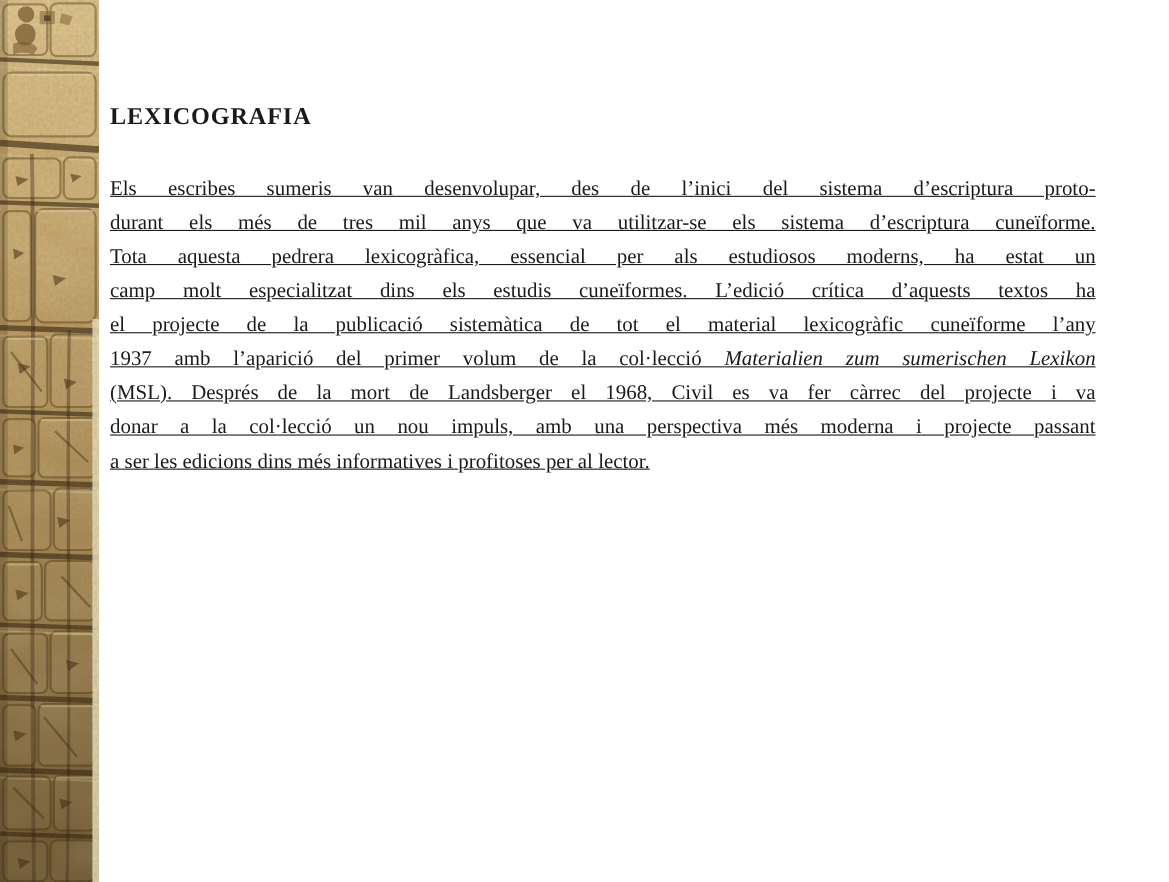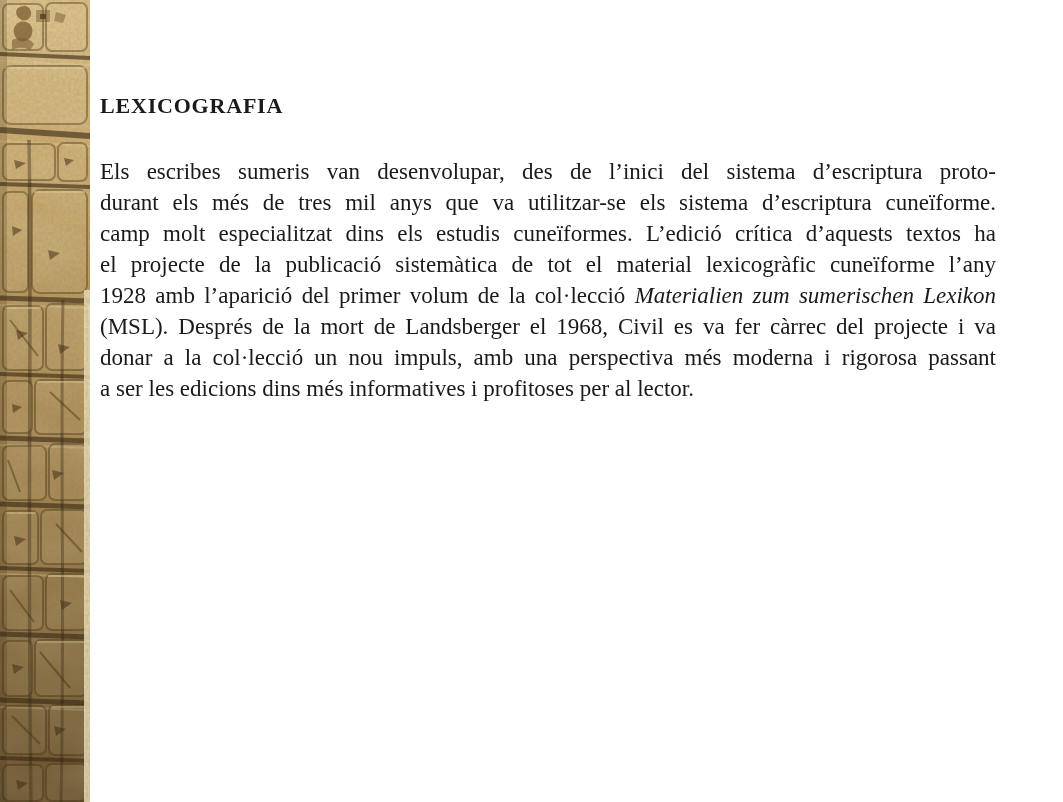--- a/index.html
+++ b/index.html
@@ -26,21 +26,22 @@
     color: #1a1a1a;
   }
   .heading {
     font-size: 22px;
     line-height: 26px;
     font-weight: bold;
     letter-spacing: 0.8px;
     margin: 0 0 37px 0;
   }
   .paragraph {
-    font-size: 23px;
+    font-size: 19px;
+    text-decoration: underline;
   }
   .paragraph .line {
     line-height: 31px;
     white-space: normal;
   }
   .paragraph .line.j {
     text-align: justify;
     text-align-last: justify;
   }
   .paragraph .line em {
@@ -187,22 +188,23 @@
 
       <rect x="0" y="0" width="90" height="802" filter="url(#grainF)" opacity="0.30"></rect>
     </svg>
   </div>
 
   <div class="content">
     <h1 class="heading">LEXICOGRAFIA</h1>
     <div class="paragraph">
         <div class="line j"><span>Els escribes sumeris van desenvolupar, des de l’inici del sistema d’escriptura proto-</span></div>
         <div class="line j"><span>durant els més de tres mil anys que va utilitzar-se els sistema d’escriptura cuneïforme.</span></div>
+        <div class="line j"><span>Tota aquesta pedrera lexicogràfica, essencial per als estudiosos moderns, ha estat un</span></div>
         <div class="line j"><span>camp molt especialitzat dins els estudis cuneïformes. L’edició crítica d’aquests textos ha</span></div>
         <div class="line j"><span>el projecte de la publicació sistemàtica de tot el material lexicogràfic cuneïforme l’any</span></div>
-        <div class="line j"><span>1928 amb l’aparició del primer volum de la col·lecció </span><em>Materialien zum sumerischen Lexikon</em></div>
+        <div class="line j"><span>1937 amb l’aparició del primer volum de la col·lecció </span><em>Materialien zum sumerischen Lexikon</em></div>
         <div class="line j"><span>(MSL). Després de la mort de Landsberger el 1968, Civil es va fer càrrec del projecte i va</span></div>
-        <div class="line j"><span>donar a la col·lecció un nou impuls, amb una perspectiva més moderna i rigorosa passant</span></div>
+        <div class="line j"><span>donar a la col·lecció un nou impuls, amb una perspectiva més moderna i projecte passant</span></div>
         <div class="line"><span>a ser les edicions dins més informatives i profitoses per al lector.</span></div>
       </div>
   </div>
 
 </div>
 
 </body></html>

